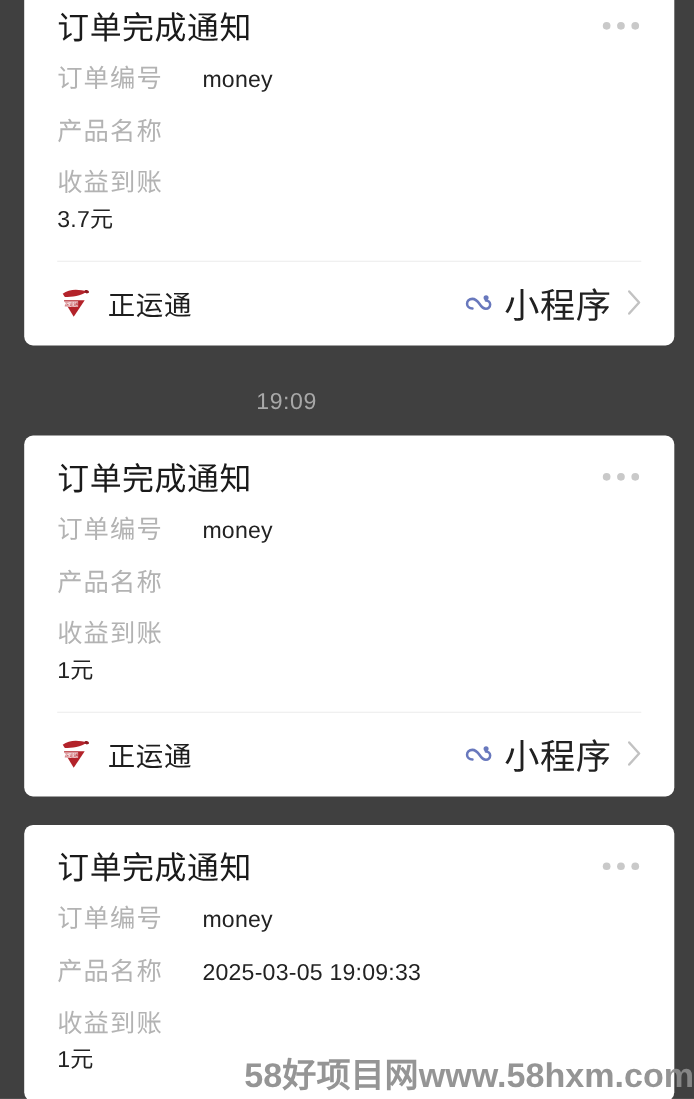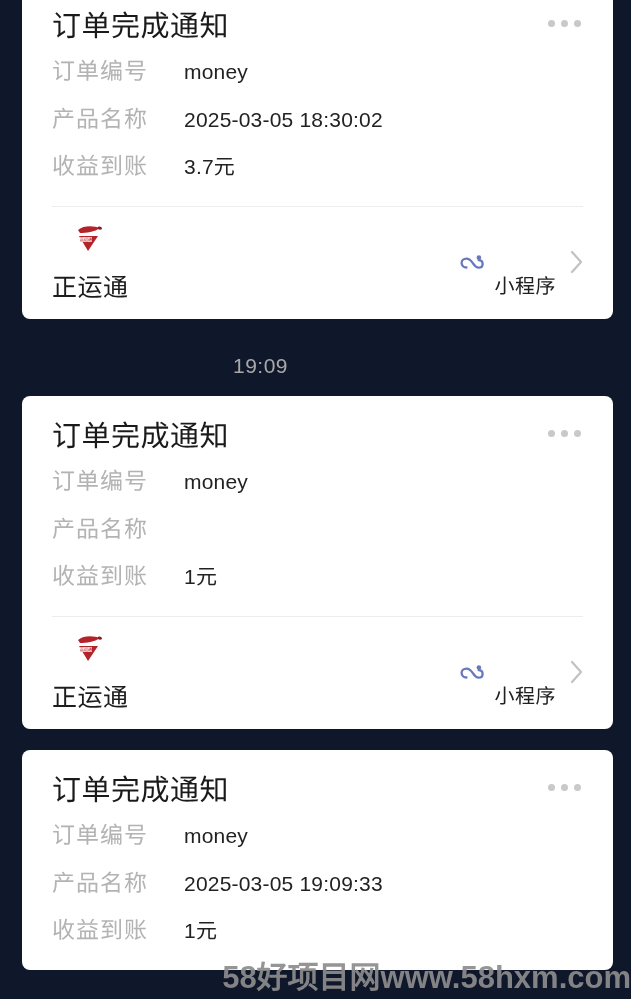--- a/index.html
+++ b/index.html
@@ -16,21 +16,21 @@
     font-family: "Liberation Sans", "DejaVu Sans", sans-serif;
     -webkit-font-smoothing: antialiased;
     position: relative;
   }
 
   .screen {
     width: 631px;
     height: 999px;
     position: relative;
     overflow: hidden;
-    background: #0f172a;
+    background: #404040;
   }
 
   
   .card {
     position: absolute;
     left: 22px;
     width: 591px;
     background: #ffffff;
     border-radius: 8px;
     overflow: hidden;
@@ -74,21 +74,21 @@
   .rows {
     margin-top: 10px;
     padding-bottom: 22px;
   }
 
   .row {
     display: flex;
     align-items: baseline;
     margin-bottom: 13px;
   }
-  .row:last-child { margin-bottom: 0; }
+  .row:last-child { margin-bottom: 0; flex-direction: column; }
 
   .row-label {
     width: 132px;
     flex: none;
     font-size: 23px;
     color: #b3b3b3;
     letter-spacing: 1px;
     line-height: 1.5;
   }
 
@@ -111,21 +111,20 @@
     display: flex;
     align-items: center;
     justify-content: space-between;
     padding: 14px 28px 16px 30px;
   }
 
   .app-chip {
     display: flex;
     align-items: center;
     gap: 12px;
-    flex-direction: column;
   }
 
   .app-logo {
     width: 34px;
     height: 34px;
     flex: none;
     position: relative;
   }
 
   .app-name {
@@ -141,24 +140,23 @@
   }
 
   .mini-icon {
     width: 28px;
     height: 28px;
     flex: none;
     display: block;
   }
 
   .mini-label {
-    font-size: 20px;
+    font-size: 32px;
     color: #212121;
     letter-spacing: 0.5px;
-    margin-top: 45px;
   }
 
   .chevron {
     width: 16px;
     height: 26px;
     flex: none;
     margin-left: 4px;
   }
 
   
@@ -203,21 +201,20 @@
         </div>
       </div>
 
       <div class="rows">
         <div class="row">
           <div class="row-label">订单编号</div>
           <div class="row-value">money</div>
         </div>
         <div class="row">
           <div class="row-label">产品名称</div>
-          <div class="row-value">2025-03-05 18:30:02</div>
         </div>
         <div class="row">
           <div class="row-label">收益到账</div>
           <div class="row-value">3.7元</div>
         </div>
       </div>
     </div>
 
     <div class="card-divider"></div>
 

